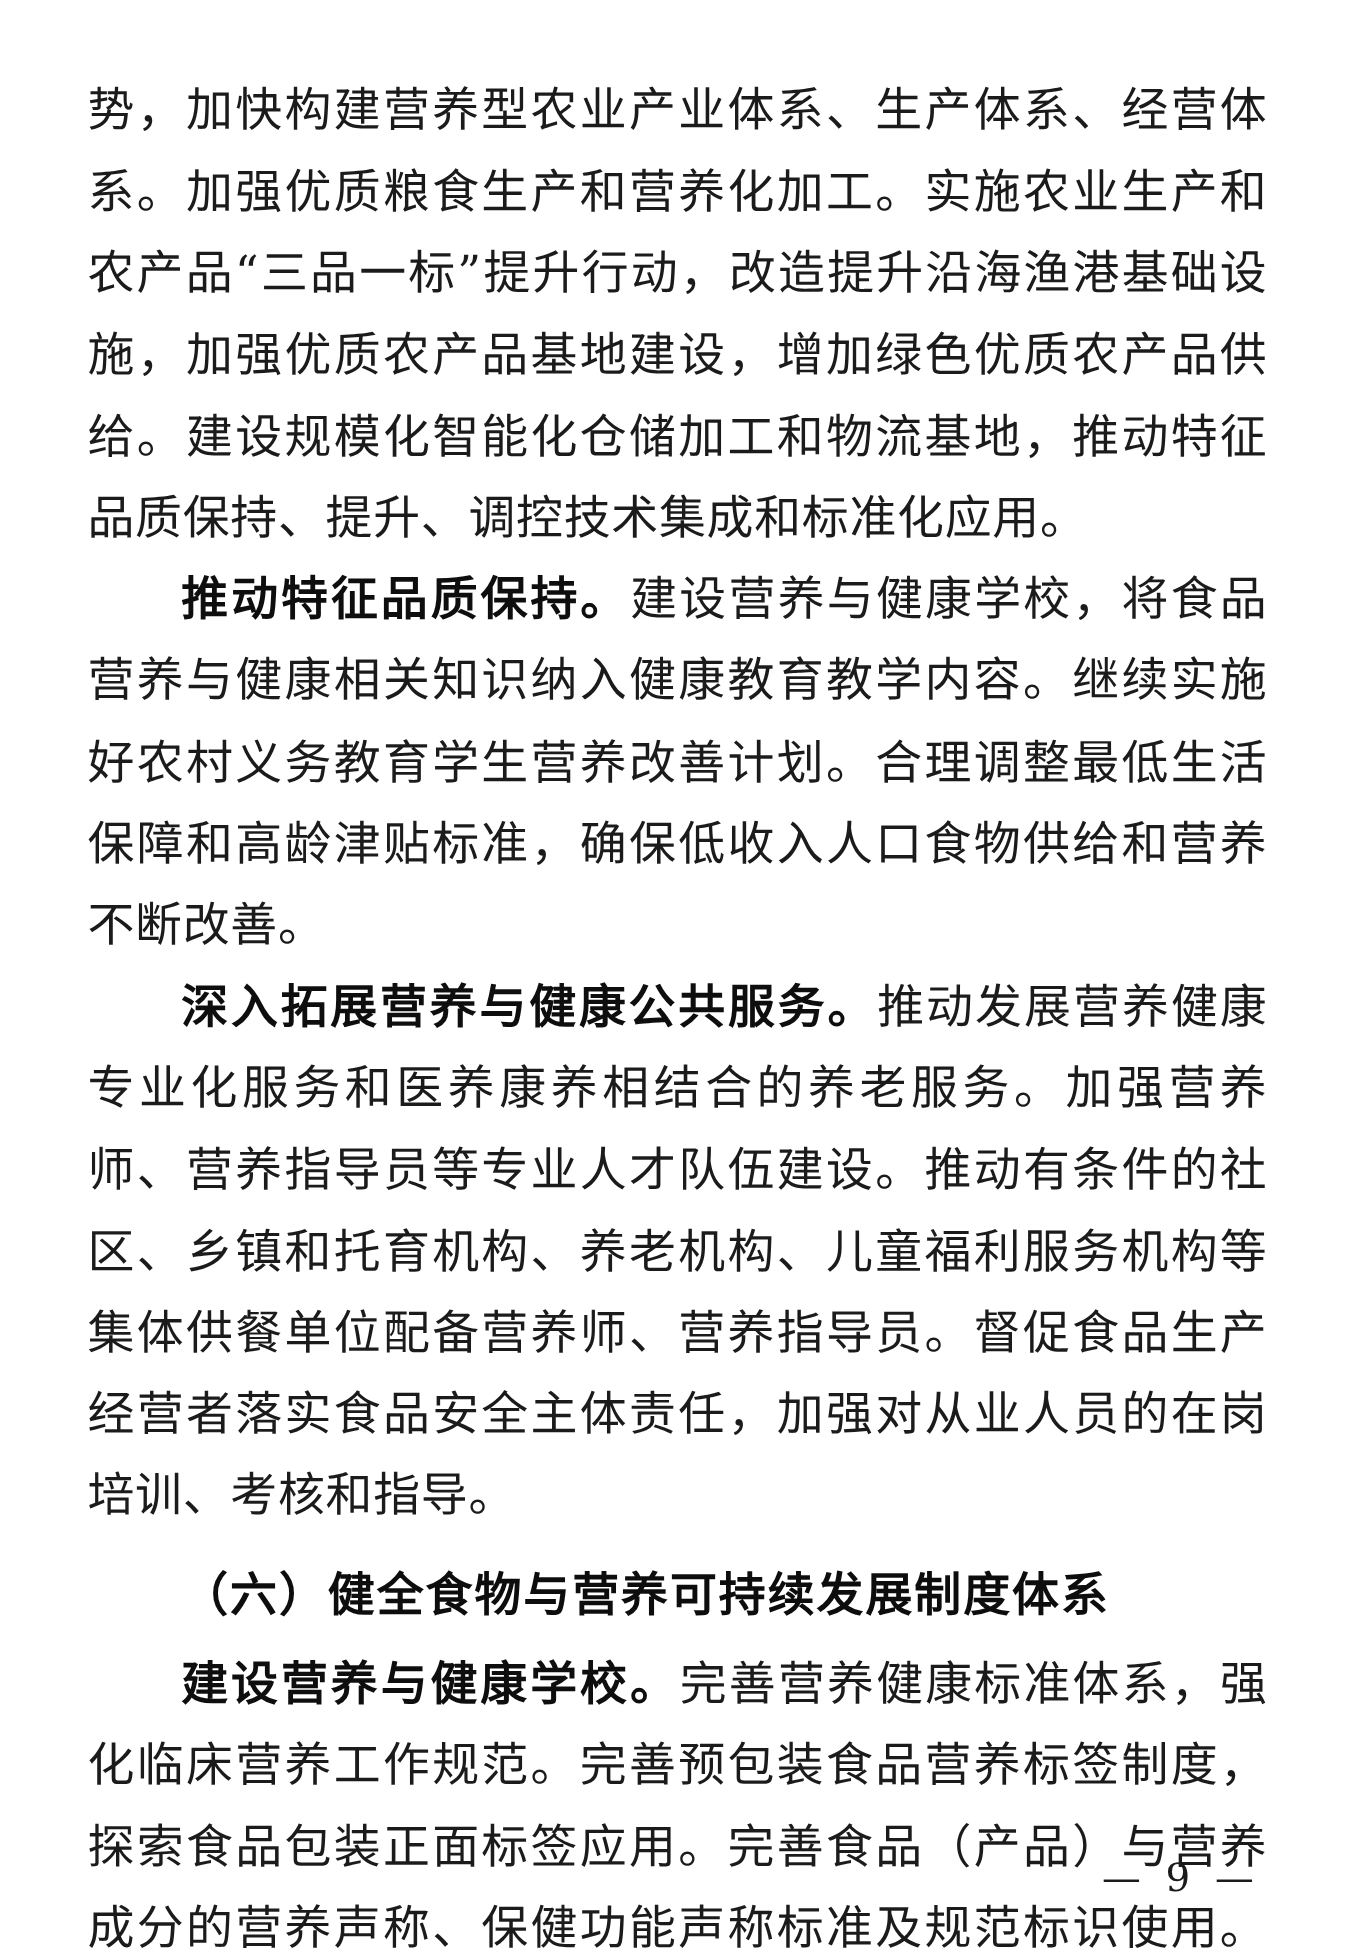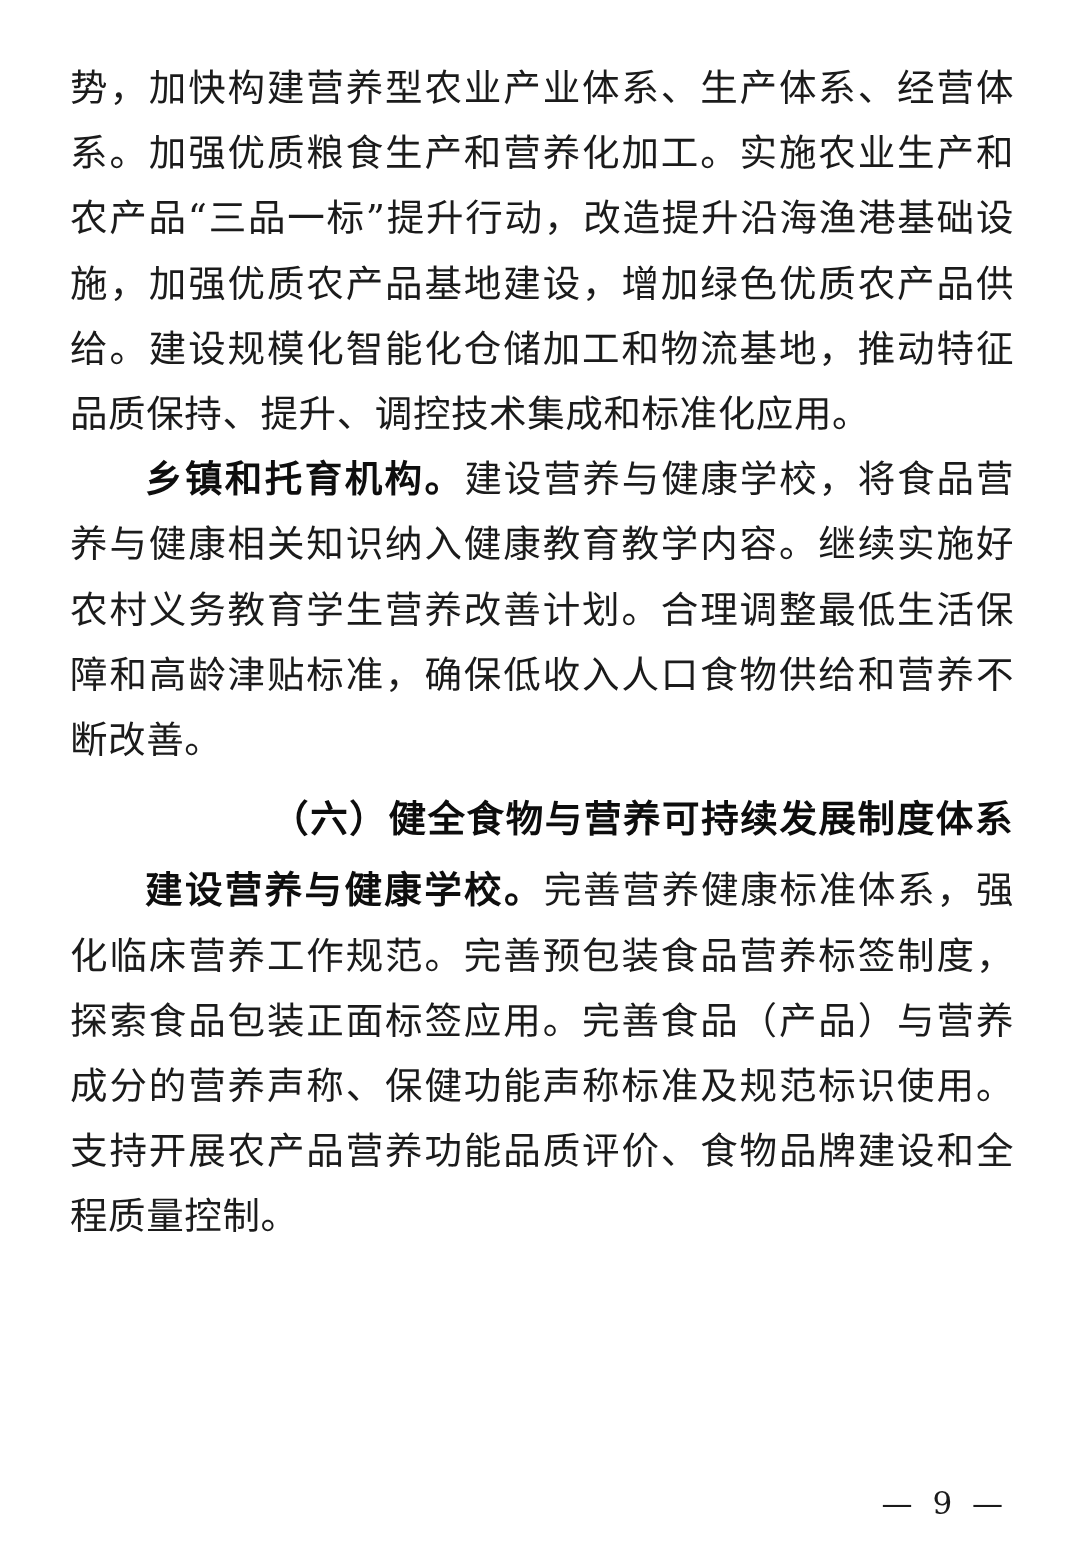--- a/index.html
+++ b/index.html
@@ -52,21 +52,21 @@
 
   
   .section-heading {
     margin: 0;
     font-size: 37.5px;
     line-height: 65.2px;
     font-weight: 700;
     letter-spacing: 1.6px;
     text-indent: 2em;
     color: #0d0d0d;
-    text-align: right;
+    text-align: left;
   }
 
   .gap-before-heading { margin-top: 14px; }
   .gap-after-heading  { margin-top: 6px; }
 
   #page-number {
     position: absolute;
     left: 0;
     right: 68px;
     top: 1488px;
@@ -80,22 +80,23 @@
 </style>
 </head>
 <body>
 
 <div id="page">
 
   <div id="text-column">
 
     <p class="para"><span>势，加快构建营养型农业产业体系、生产体系、经营体系。加强优质粮食生产和营养化加工。实施农业生产和农产品“三品一标”提升行动，改造提升沿海渔港基础设施，加强优质农产品基地建设，增加绿色优质农产品供给。建设规模化智能化仓储加工和物流基地，推动特征品质保持、提升、调控技术集成和标准化应用。</span></p>
 
-    <p class="para indent"><span class="lead">乡镇和托育机构。</span><span>建设营养与健康学校，将食品营养与健康相关知识纳入健康教育教学内容。继续实施好农村义务教育学生营养改善计划。合理调整最低生活保障和高龄津贴标准，确保低收入人口食物供给和营养不断改善。</span></p>
+    <p class="para indent"><span class="lead">推动特征品质保持。</span><span>建设营养与健康学校，将食品营养与健康相关知识纳入健康教育教学内容。继续实施好农村义务教育学生营养改善计划。合理调整最低生活保障和高龄津贴标准，确保低收入人口食物供给和营养不断改善。</span></p>
 
+    <p class="para indent"><span class="lead">深入拓展营养与健康公共服务。</span><span>推动发展营养健康专业化服务和医养康养相结合的养老服务。加强营养师、营养指导员等专业人才队伍建设。推动有条件的社区、乡镇和托育机构、养老机构、儿童福利服务机构等集体供餐单位配备营养师、营养指导员。督促食品生产经营者落实食品安全主体责任，加强对从业人员的在岗培训、考核和指导。</span></p>
 
     <p class="section-heading gap-before-heading">（六）健全食物与营养可持续发展制度体系</p>
 
     <p class="para indent gap-after-heading"><span class="lead">建设营养与健康学校。</span><span>完善营养健康标准体系，强化临床营养工作规范。完善预包装食品营养标签制度，探索食品包装正面标签应用。完善食品（产品）与营养成分的营养声称、保健功能声称标准及规范标识使用。支持开展农产品营养功能品质评价、食物品牌建设和全程质量控制。</span></p>
 
   </div>
 
   <div id="page-number">— 9 —</div>
 
 </div>

